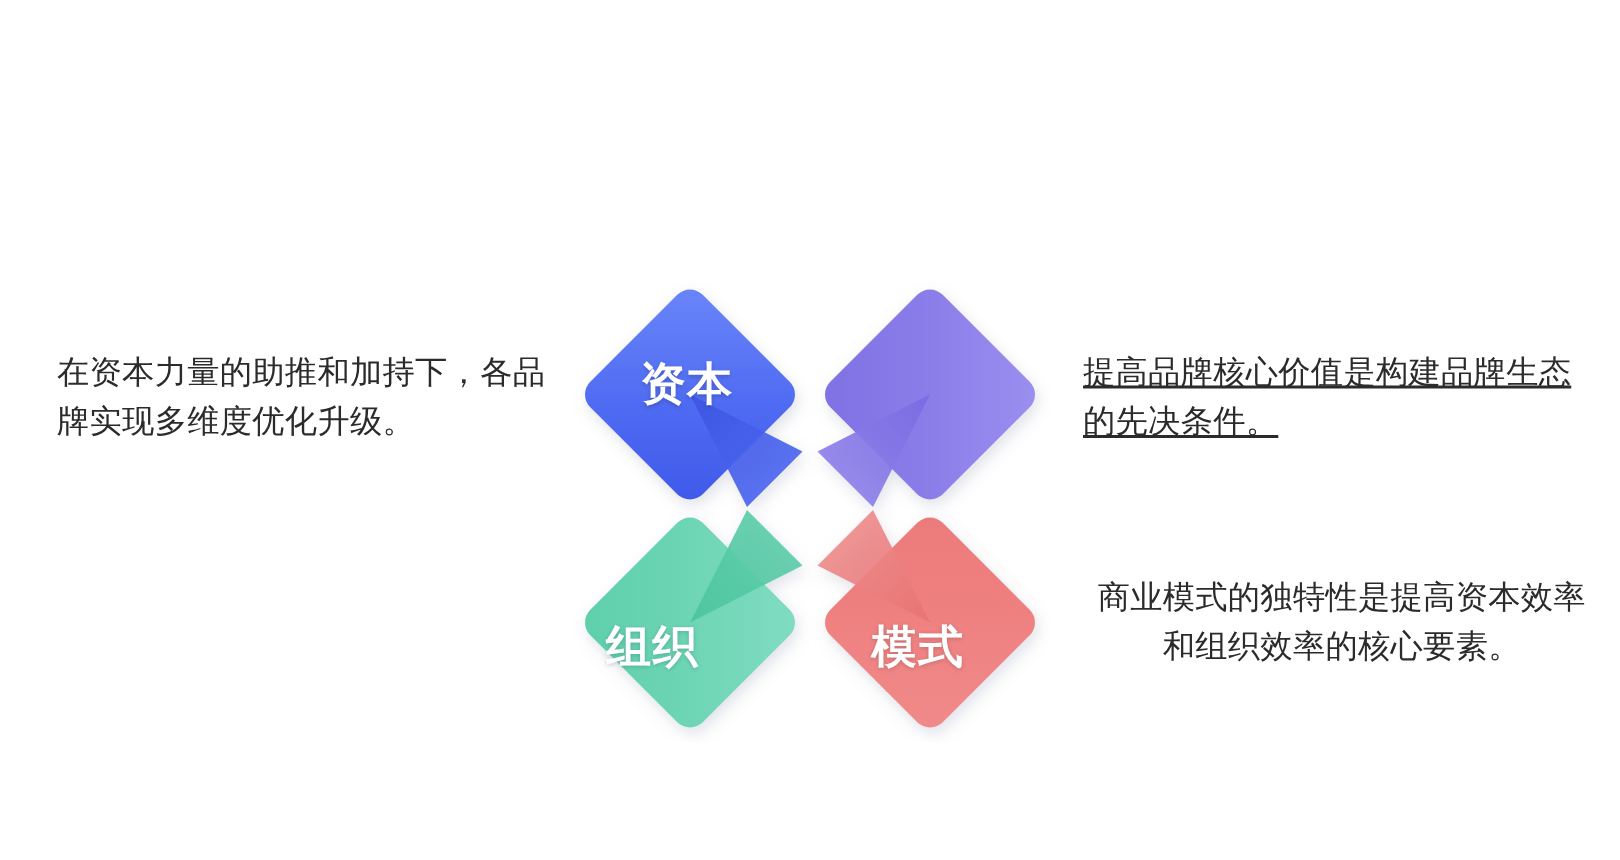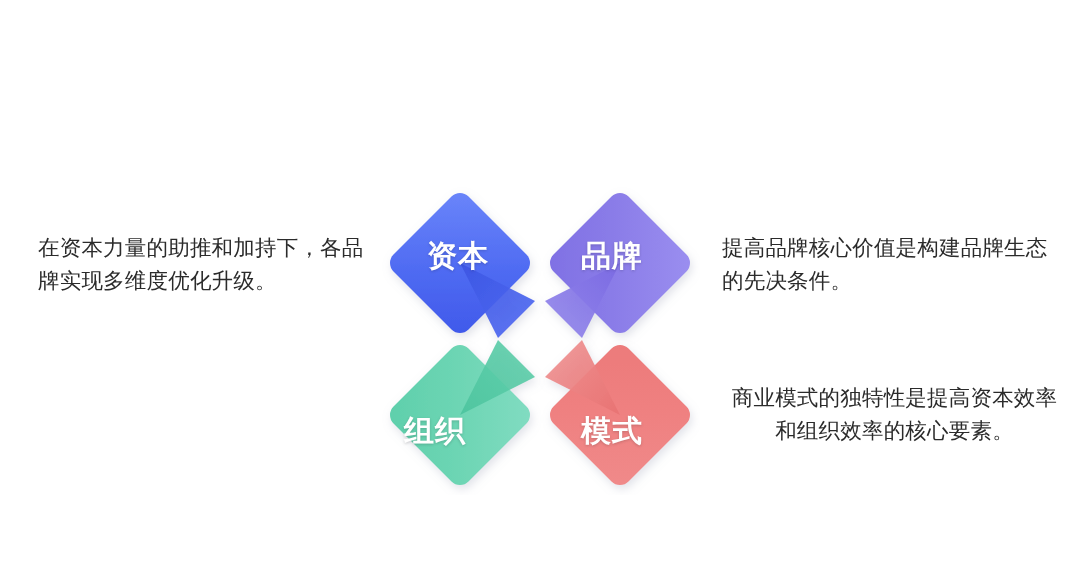--- a/index.html
+++ b/index.html
@@ -40,21 +40,21 @@
   .desc {
     position: absolute;
     font-family: "Liberation Serif", "DejaVu Serif", serif;
     font-size: 21.5px;
     line-height: 33px;
     color: #2b2b2b;
     letter-spacing: 0.2px;
   }
   #desc-capital  { left: 38px;  top: 232px; width: 340px; }
   #desc-org      { left: 33px;  top: 387px; width: 345px; }
-  #desc-brand    { left: 722px; top: 232px; width: 340px; }
+  #desc-brand    { left: 722px; top: 232px; width: 340px; text-decoration: underline; }
   #desc-model    { left: 722px; top: 382px; width: 345px; text-align: center; }
 
   
   #flower {
     position: absolute;
     left: 380px;
     top: 183px;
     width: 320px;
     height: 312px;
   }
@@ -163,19 +163,18 @@
 
       <g filter="url(#softShadow)">
         <rect x="187" y="179" width="106" height="106" rx="12" ry="12" transform="rotate(45 240 232)" fill="url(#gModel)"></rect>
         <path d="M240 232 L165 194 L202 157 Z" fill="url(#gModelFold)" opacity="0.92"></path>
       </g>
     </svg>
   </div>
 
   <div class="petal-label" id="label-capital">资本</div>
 
-  <div class="petal-label" id="label-brand">品牌</div>
 
   <div class="petal-label" id="label-org">组织</div>
 
   <div class="petal-label" id="label-model">模式</div>
 
 </div>
 
 </body></html>

